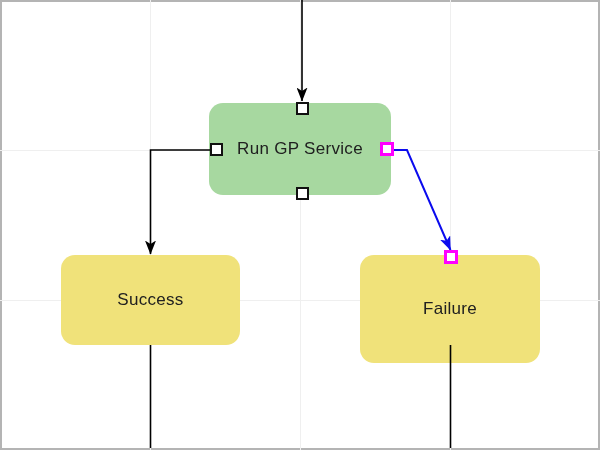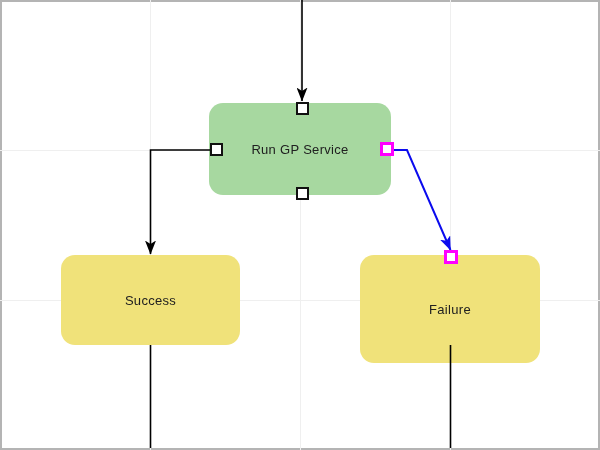--- a/index.html
+++ b/index.html
@@ -14,21 +14,21 @@
   .gridline{position:absolute;background:#efefef;z-index:1;}
   .gv{width:1px;top:0;height:450px;}
   .gh{height:1px;left:0;width:600px;}
   .gv1{left:150px;} .gv2{left:300px;} .gv3{left:450px;}
   .gh1{top:150px;} .gh2{top:300px;}
 
   .node{
     position:absolute;z-index:10;
     border-radius:14px;
     display:flex;align-items:center;justify-content:center;
-    color:#202020;font-size:13px;letter-spacing:.3px;
+    color:#202020;font-size:17px;letter-spacing:.3px;
     cursor:default;
   }
   .node-green{background:#a7d8a0;}
   .node-yellow{background:#f0e27a;}
   #node-run{left:209px;top:103px;width:182px;height:92px;}
   #node-success{left:61px;top:255px;width:179px;height:90px;}
   #node-failure{left:360px;top:255px;width:180px;height:108px;}
 
   svg.wires{position:absolute;left:0;top:0;z-index:20;pointer-events:none;}
   svg.wires path, svg.wires line{pointer-events:stroke;}

